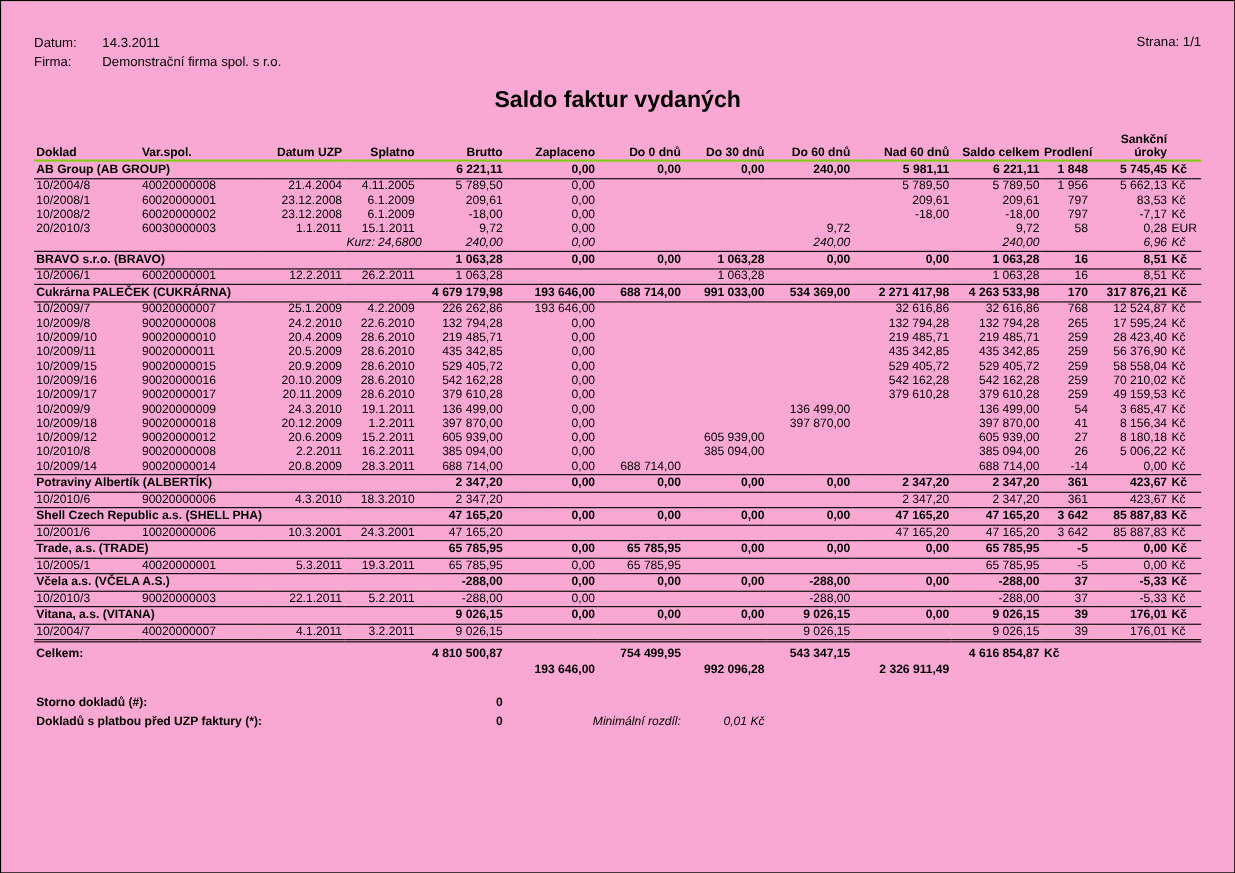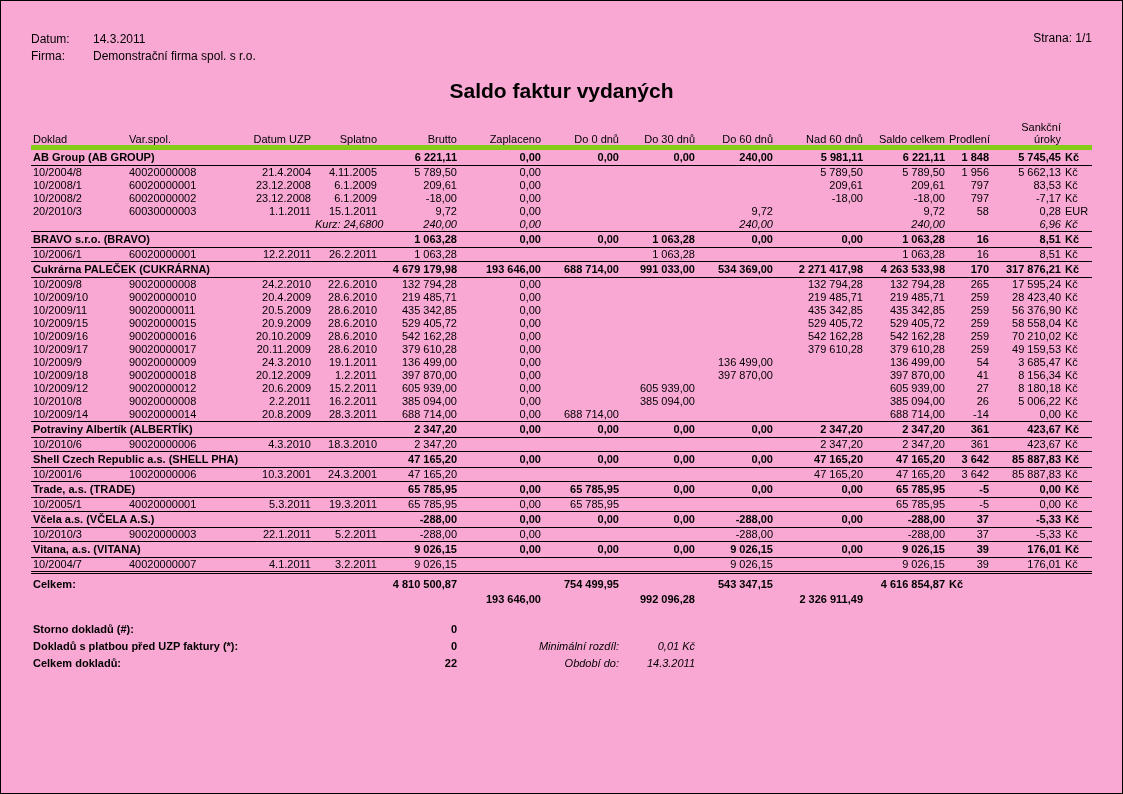--- a/index.html
+++ b/index.html
@@ -13,21 +13,21 @@
   .meta { flex: 1; }
   .meta-row { display: flex; line-height: 17px; }
   .meta-label { width: 62px; }
   .page-number { font-size: 12px; }
   .title { text-align: center; font-size: 21px; font-weight: bold; margin: 14px 0 18px 0; }
 
   table.report, table.stats { border-collapse: collapse; table-layout: fixed; width: 1061px; font-size: 11px; }
   table.report td, table.report th, table.stats td { padding: 0 2px; white-space: nowrap; overflow: visible; }
   .num { text-align: right; }
   .txt { text-align: left; }
-  thead th { font-weight: normal; vertical-align: bottom; border-bottom: 5px solid #84cc16; padding-bottom: 1px; line-height: 12px; }
+  thead th { font-weight: bold; vertical-align: bottom; border-bottom: 2px solid #84cc16; padding-bottom: 1px; line-height: 12px; }
   tbody td { height: 13px; line-height: 13px; }
   tr.group-row td { border-top: 1px solid #000; border-bottom: 1px solid #000; font-weight: bold; height: 15px; line-height: 15px; }
   tr.detail-row.italic td { font-style: italic; }
   tr.total-row td { font-weight: bold; height: 15px; line-height: 15px; margin-top: 16px; }
   tr.total-top td { border-top: 3px double #000; padding-top: 3px; }
   td.mena-inline { text-align: left; padding-left: 4px; }
   table.stats { margin-top: 14px; }
   table.stats td { height: 17px; line-height: 17px; }
   td.stat-label, td.stat-value { font-weight: bold; }
   td.stat-note-label, td.stat-note-value { font-style: italic; }
@@ -218,20 +218,36 @@
           <td class="num">688 714,00</td>
           <td class="num">991 033,00</td>
           <td class="num">534 369,00</td>
           <td class="num">2 271 417,98</td>
           <td class="num">4 263 533,98</td>
           <td class="num">170</td>
           <td class="num">317 876,21</td>
           <td class="txt">Kč</td>
         </tr>
         <tr class="detail-row">
+          <td class="txt">10/2009/7</td>
+          <td class="txt">90020000007</td>
+          <td class="num">25.1.2009</td>
+          <td class="num">4.2.2009</td>
+          <td class="num">226 262,86</td>
+          <td class="num">193 646,00</td>
+          <td class="num"></td>
+          <td class="num"></td>
+          <td class="num"></td>
+          <td class="num">32 616,86</td>
+          <td class="num">32 616,86</td>
+          <td class="num">768</td>
+          <td class="num">12 524,87</td>
+          <td class="txt">Kč</td>
+        </tr>
+        <tr class="detail-row">
           <td class="txt">10/2009/8</td>
           <td class="txt">90020000008</td>
           <td class="num">24.2.2010</td>
           <td class="num">22.6.2010</td>
           <td class="num">132 794,28</td>
           <td class="num">0,00</td>
           <td class="num"></td>
           <td class="num"></td>
           <td class="num"></td>
           <td class="num">132 794,28</td>
@@ -599,23 +615,16 @@
           <td class="num stat-note-value"></td>
           <td class="txt" colspan="6"></td>
         </tr>
         <tr>
           <td class="txt stat-label" colspan="4">Dokladů s platbou před UZP faktury (*):</td>
           <td class="num stat-value">0</td>
           <td class="num stat-note-label" colspan="2">Minimální rozdíl:</td>
           <td class="num stat-note-value">0,01 Kč</td>
           <td class="txt" colspan="6"></td>
         </tr>
-        <tr>
-          <td class="txt stat-label" colspan="4">Celkem dokladů:</td>
-          <td class="num stat-value">22</td>
-          <td class="num stat-note-label" colspan="2">Období do:</td>
-          <td class="num stat-note-value">14.3.2011</td>
-          <td class="txt" colspan="6"></td>
-        </tr>
       </tbody>
   </table>
 
 </div>
 
 </body></html>

